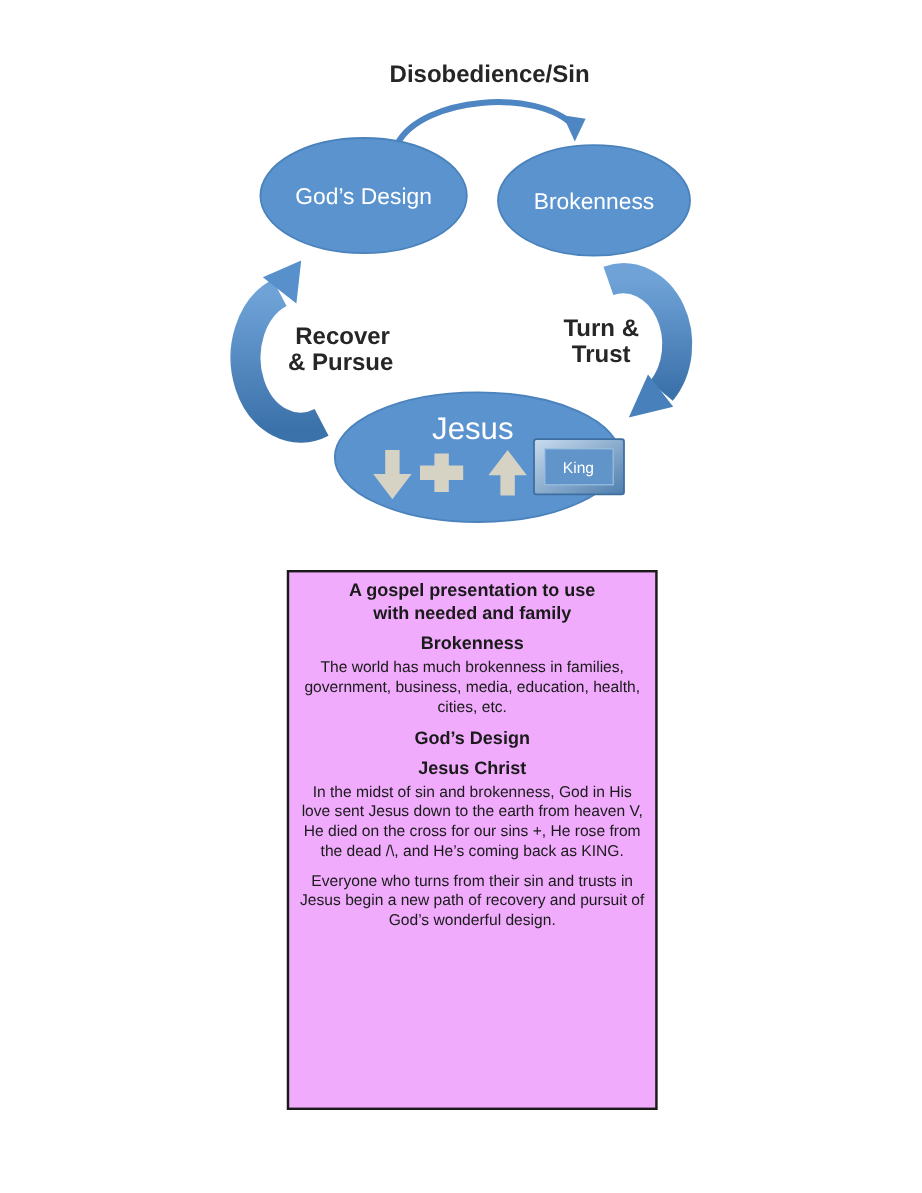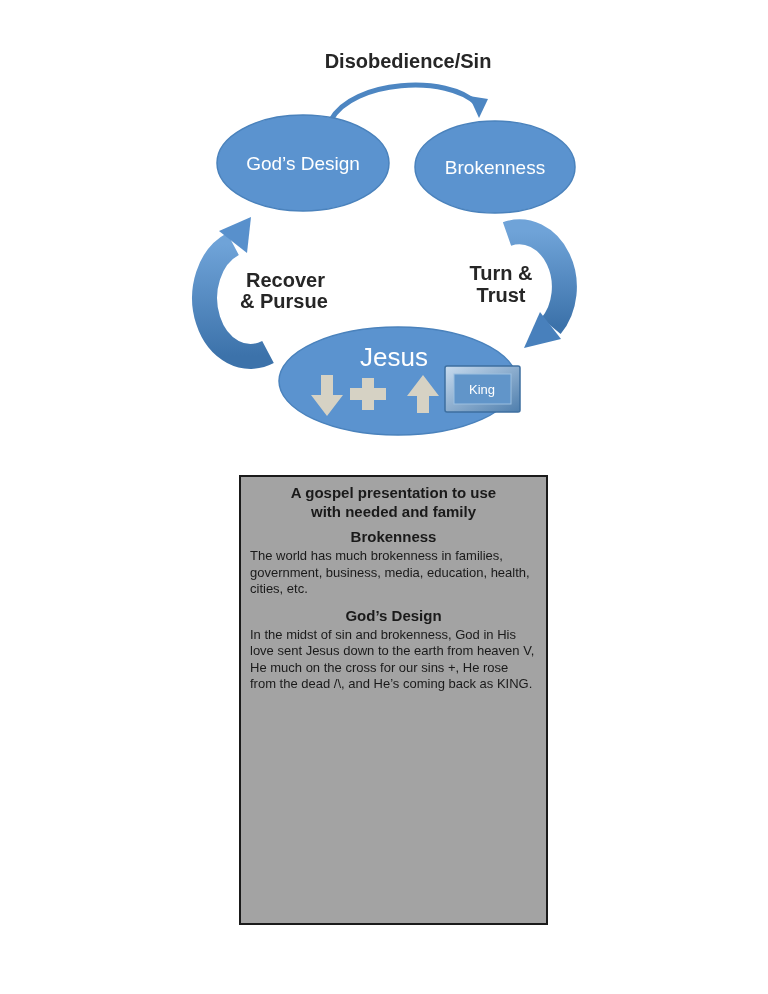--- a/index.html
+++ b/index.html
@@ -5,25 +5,25 @@
   html,body{margin:0;padding:0;background:#ffffff;}
   .page{position:relative;width:710px;height:994px;background:#ffffff;overflow:hidden;
         font-family:"Liberation Sans",sans-serif;}
   .diagram-svg{position:absolute;left:0;top:0;}
   .diag-label{font-family:"Liberation Sans",sans-serif;font-size:20px;font-weight:600;fill:#262626;}
   .node-label{font-family:"Liberation Sans",sans-serif;font-size:19px;fill:#ffffff;}
   .jesus-label{font-family:"Liberation Sans",sans-serif;font-size:26px;fill:#ffffff;}
   .king-label{font-family:"Liberation Sans",sans-serif;font-size:13px;fill:#ffffff;}
 
   .panel{position:absolute;left:239px;top:475px;width:309px;height:450px;
-         box-sizing:border-box;border:2px solid #1a1a1a;background:#a3a3a3;
+         box-sizing:border-box;border:2px solid #1a1a1a;background:#f0abfc;
          padding:6px 9px;overflow:hidden;color:#1a1a1a;}
   .panel-title{font-size:15px;font-weight:bold;text-align:center;line-height:1.27;margin-bottom:6px;}
   .section-heading{font-size:15px;font-weight:bold;text-align:center;margin:6px 0 2px 0;line-height:1.27;}
-  .panel p{font-size:13px;line-height:1.27;margin:0 0 8px 0;text-align:left;}
+  .panel p{font-size:13px;line-height:1.27;margin:0 0 8px 0;text-align:center;}
 </style>
 </head>
 <body>
 
 <div class="page">
 
   <svg class="diagram-svg" width="768" height="470" viewBox="0 0 768 470">
     <defs>
       <linearGradient id="arrowGrad" x1="0" y1="0" x2="0" y2="1">
         <stop offset="0" stop-color="#6FA3D8"></stop>
@@ -75,16 +75,18 @@
     <div class="panel-title">
       <div>A gospel presentation to use</div>
       <div>with needed and family</div>
     </div>
 
     <div class="section-heading">Brokenness</div>
     <p>The world has much brokenness in families, government, business, media, education, health, cities, etc.</p>
 
     <div class="section-heading">God’s Design</div>
 
-    <p>In the midst of sin and brokenness, God in His love sent Jesus down to the earth from heaven V, He much on the cross for our sins +, He rose from the dead /\, and He’s coming back as KING.</p>
+    <div class="section-heading">Jesus Christ</div>
+    <p>In the midst of sin and brokenness, God in His love sent Jesus down to the earth from heaven V, He died on the cross for our sins +, He rose from the dead /\, and He’s coming back as KING.</p>
+    <p>Everyone who turns from their sin and trusts in Jesus begin a new path of recovery and pursuit of God’s wonderful design.</p>
   </div>
 
 </div>
 
 </body></html>

